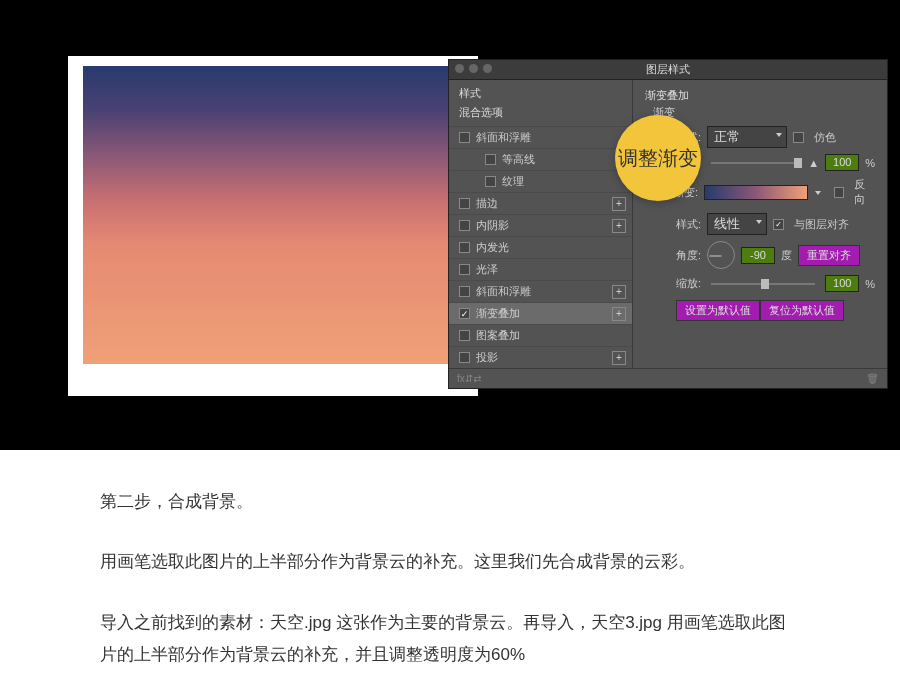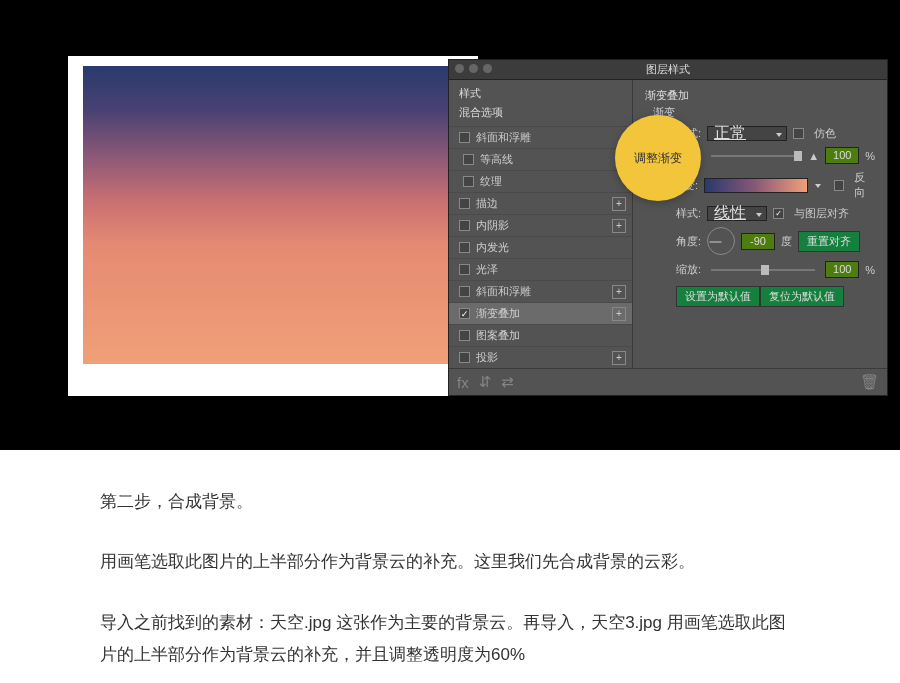--- a/index.html
+++ b/index.html
@@ -1,55 +1,55 @@
 <!DOCTYPE html>
 <html><head>
 <meta charset="utf-8">
 <style>
   * { box-sizing: border-box; margin: 0; padding: 0; }
   body { font-family: "Microsoft YaHei", "PingFang SC", sans-serif; background: #fff; width: 900px; }
   .screenshot-area { background: #000; padding: 24px 0 24px 0; position: relative; height: 450px; overflow: hidden; }
   .canvas-wrap { position: absolute; left: 68px; top: 56px; width: 410px; height: 340px; background: #fff; }
   .canvas-gradient { width: 380px; height: 298px; margin: 10px auto 0 auto; background: linear-gradient(to bottom, #283a6e 0%, #4a4173 15%, #8a5877 30%, #c86f73 45%, #e58a72 60%, #f0a078 100%); }
-  .annotation-circle { position: absolute; left: 615px; top: 115px; width: 86px; height: 86px; border-radius: 50%; background: #f2c53a; display: flex; align-items: center; justify-content: center; font-size: 12px; color: #333; z-index: 10; box-shadow: 0 2px 8px rgba(0,0,0,0.25); }
+  .annotation-circle { position: absolute; left: 615px; top: 115px; width: 86px; height: 86px; border-radius: 50%; background: #f2c53a; display: flex; align-items: center; justify-content: center; font-size: 20px; color: #333; z-index: 10; box-shadow: 0 2px 8px rgba(0,0,0,0.25); }
   .dialog { position: absolute; left: 448px; top: 59px; width: 440px; background: #535353; color: #ccc; font-size: 11px; border: 1px solid #222; }
   .dialog-titlebar { background: #3c3c3c; height: 20px; display: flex; align-items: center; justify-content: center; position: relative; border-bottom: 1px solid #222; }
   .traffic-lights { position: absolute; left: 6px; top: 4px; display: flex; gap: 5px; }
   .traffic-dot { width: 9px; height: 9px; border-radius: 50%; background: #666; }
   .dialog-title { color: #ddd; font-size: 11px; }
   .dialog-body { display: flex; }
   .styles-col { width: 192px; border-right: 1px solid #3a3a3a; }
   .styles-header { padding: 6px 10px 2px 10px; color: #ddd; display:flex; justify-content:space-between; }
   .styles-header2 { padding: 2px 10px 6px 10px; color: #ddd; display:flex; justify-content:space-between;font-family:Liberation Mono, monospace; }
   .style-row { display: flex; align-items: center; padding: 4px 6px 4px 10px; border-top: 1px solid #4a4a4a; height: 22px; position: relative; }
-  .style-row.indent { padding-left: 14px; }
+  .style-row.indent { padding-left: 36px; }
   .style-row.selected { background: #6b6b6b; }
   .check { width: 11px; height: 11px; border: 1px solid #888; margin-right: 6px; display: inline-flex; align-items: center; justify-content: center; font-size: 9px; background:#444;}
   .check.checked::after { content: "✓"; color: #fff; font-size: 9px; }
   .plus-box { position: absolute; right: 6px; width: 14px; height: 14px; border: 1px solid #888; display: inline-flex; align-items: center; justify-content: center; color: #ccc; font-size: 10px; }
   .settings-col { flex: 1; padding: 8px 12px; position: relative; }
   .group-title { color: #ddd; margin-bottom: 2px; }
   .group-sub { color: #ccc; margin-bottom: 6px; padding-left:8px; }
   .form-row { display: flex; align-items: center; margin-bottom: 6px; gap: 6px; }
   .form-label { width: 56px; text-align: right; color: #ccc; white-space: nowrap; }
-  .dropdown { background: #444; border: 1px solid #222; color: #ddd; padding: 1px 18px 1px 6px; position: relative; font-size: 16px; height: 15px; display: inline-flex; align-items: center; text-decoration: underline; }
+  .dropdown { background: #444; border: 1px solid #222; color: #ddd; padding: 1px 18px 1px 6px; position: relative; font-size: 13px; height: 22px; display: inline-flex; align-items: center; }
   .dropdown::after { content: ""; position: absolute; right: 4px; top: 6px; border-left: 3px solid transparent; border-right: 3px solid transparent; border-top: 4px solid #ccc; }
   .num-input { background: #4d7c0f; border: 1px solid #222; color: #ddd; padding: 1px 4px; width: 34px; text-align: center; font-size: 11px; height: 17px; }
   .pct { color: #ccc; }
   .slider-track { flex: 1; height: 2px; background: #777; position: relative; margin: 0 4px; }
   .slider-thumb { position: absolute; top: -4px; width: 8px; height: 10px; background: #bbb; }
   .gradient-swatch { width: 110px; height: 15px; background: linear-gradient(to right, #283a6e, #8a5877, #f0a078); border: 1px solid #222; position: relative; }
   .gradient-swatch::after { content: ""; position: absolute; right: -14px; top: 5px; border-left: 3px solid transparent; border-right: 3px solid transparent; border-top: 4px solid #ccc; }
   .small-check { width: 11px; height: 11px; border: 1px solid #888; margin-right: 4px; display: inline-flex; align-items: center; justify-content: center; font-size: 8px; background:#444;}
   .small-check.checked::after { content: "✓"; color: #fff; font-size: 8px; }
   .angle-dial { width: 28px; height: 28px; border: 1px solid #888; border-radius: 50%; position: relative; }
   .angle-dial::after { content: ""; position: absolute; left: 13px; top: 2px; width: 1px; height: 12px; background: #ccc; transform-origin: bottom center; transform: rotate(-90deg); }
-  .btn { background: #15803d; border: 1px solid #333; color: #ddd; padding: 2px 8px; font-size: 11px; }
+  .btn { background: #a21caf; border: 1px solid #333; color: #ddd; padding: 2px 8px; font-size: 11px; }
   .btn-row { display: flex; gap: 0; justify-content: center; margin-top: 8px; }
-  .dialog-footer { border-top: 1px solid #3a3a3a; padding: 4px 8px; display: flex; align-items: center; gap: 10px; color: #999; font-size: 15px; }
+  .dialog-footer { border-top: 1px solid #3a3a3a; padding: 4px 8px; display: flex; align-items: center; color: #999; font-size: 10px; }
   .dialog-footer .icon { opacity: 0.7; }
   .dialog-footer .spacer { flex: 1; }
   .article { padding: 36px 100px 30px 100px; font-size: 17px; line-height: 1.9; color: #333; }
   .article p { margin-bottom: 28px; }
   .dd-wide { width:80px; }
   .dd-med { width:60px; }
 </style>
 </head>
 <body>
 

